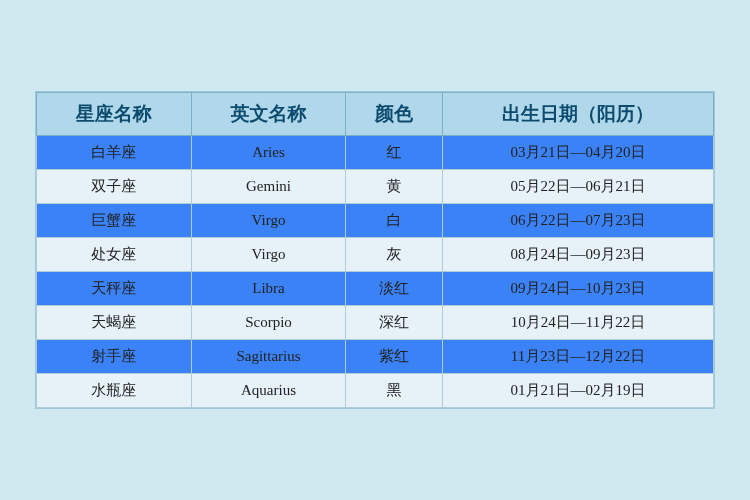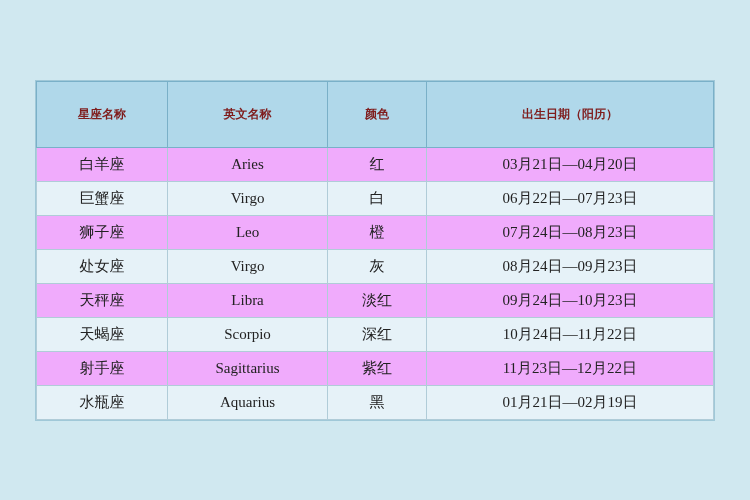--- a/index.html
+++ b/index.html
@@ -28,34 +28,34 @@
       width: 100%;
       border-collapse: collapse;
     }
 
     thead tr {
       background-color: #b0d8ea;
     }
 
     th {
       border: 1px solid #7ab0c8;
-      padding: 24px 12px;
+      padding: 8px 12px;
       text-align: center;
       font-weight: bold;
-      font-size: 12px;
-      color: #7f1d1d;
+      font-size: 19px;
+      color: #0c4a6e;
     }
 
     td {
       border: 1px solid #b0ccd8;
       padding: 7px 12px;
       text-align: center;
       font-size: 15px;
       color: #222;
-      background-color: #f0abfc;
+      background-color: #3b82f6;
     }
 
     tbody tr:nth-child(even) td {
       background-color: #e6f2f8;
     }
   </style>
 </head>
 <body>
 
 <div class="table-container">
@@ -69,30 +69,30 @@
       </tr>
     </thead>
     <tbody id="table-body">
     <tr>
           <td>白羊座</td>
           <td>Aries</td>
           <td>红</td>
           <td>03月21日—04月20日</td>
         </tr>
         <tr>
+          <td>双子座</td>
+          <td>Gemini</td>
+          <td>黄</td>
+          <td>05月22日—06月21日</td>
+        </tr>
+        <tr>
           <td>巨蟹座</td>
           <td>Virgo</td>
           <td>白</td>
           <td>06月22日—07月23日</td>
-        </tr>
-        <tr>
-          <td>狮子座</td>
-          <td>Leo</td>
-          <td>橙</td>
-          <td>07月24日—08月23日</td>
         </tr>
         <tr>
           <td>处女座</td>
           <td>Virgo</td>
           <td>灰</td>
           <td>08月24日—09月23日</td>
         </tr>
         <tr>
           <td>天秤座</td>
           <td>Libra</td>

